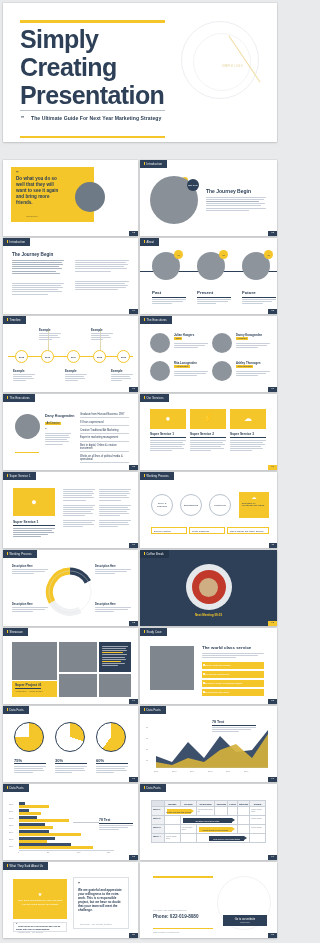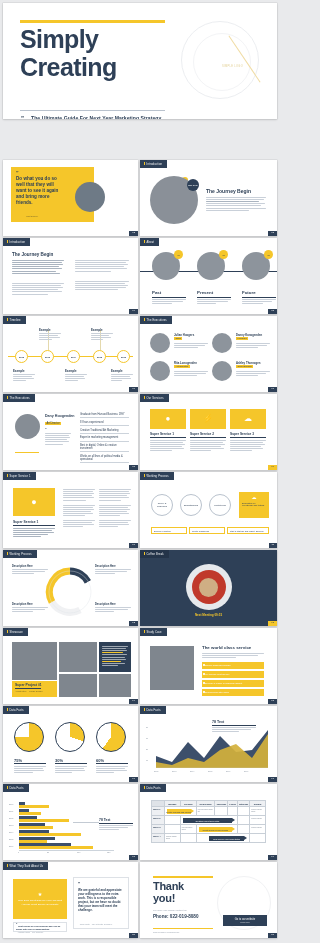--- a/index.html
+++ b/index.html
@@ -37,21 +37,21 @@
     font-size:2.4px;padding:1.5px 3px;line-height:1;z-index:4;}
   .pg.y{background:var(--yellow);color:var(--navy);}
 
   
   .tl{height:1px;background:#c9d0d9;border-radius:.5px;margin:1.1px 0;}
   .tl.d{background:#aab4c0;}
   .tl.w{background:rgba(255,255,255,.55);}
   .tl.y{background:var(--yellow);}
 
   
-  #s-title{left:3px;top:3px;width:274px;height:116px;}
+  #s-title{left:3px;top:3px;width:274px;height:139px;}
   #s-title .bar-top{position:absolute;left:17px;top:17px;width:145px;height:3px;background:var(--yellow);}
   #s-title h1{position:absolute;left:17px;top:22px;margin:0;width:170px;
     font-size:25px;line-height:1.12;font-weight:700;color:var(--navy);letter-spacing:-.6px;}
   #s-title .rule{position:absolute;left:17px;top:107px;width:145px;height:.6px;background:#b9c2cd;}
   #s-title .quoteico{position:absolute;left:18px;top:112px;color:var(--navy);font-size:6px;
     font-weight:700;line-height:1;font-family:"Liberation Serif", serif;}
   #s-title .sub{position:absolute;left:28px;top:112px;width:135px;margin:0;
     font-size:5.1px;line-height:1.55;font-weight:700;color:var(--navy);letter-spacing:.05px;}
   #s-title .bar-bot{position:absolute;left:17px;top:133px;width:145px;height:2px;background:var(--yellow);}
   #s-title .byline{position:absolute;left:17px;top:139px;font-size:3.3px;color:#8a95a3;letter-spacing:.1px;}
@@ -287,20 +287,21 @@
 </head>
 <body>
 
 <div class="deck">
 
   <div class="slide" id="s-title">
     <div class="bar-top"></div>
     <h1>
       <span>Simply</span><br>
       <span>Creating</span><br>
+      <span>Presentation</span>
     </h1>
     <div class="rule"></div>
     <div class="quoteico">”</div>
     <p class="sub">The Ultimate Guide For Next Year Marketing Strategy</p>
     <div class="bar-bot"></div>
     <div class="byline">
       <b>John Smith</b>
       <span>– Marketing Ninja</span>
     </div>
     <div class="ring"></div>
@@ -931,24 +932,20 @@
       <div class="qm">”</div>
       <p>Best friends for your business and I am so happy with your recommendation</p>
       <div class="by">– Amanda Larson – The Company</div>
     </div>
     <div class="pg">20</div>
   </div>
 
   <div class="slide" id="s-thanks">
     <div class="ring"></div>
     <div class="bt"></div>
-    <h1>
-      <span>Thank</span><br>
-      <span>you!</span>
-    </h1>
     <div class="cl">For more info please contact us</div>
     <div class="ph">Phone: 022-019-8080</div>
     <div class="bb"></div>
     <div class="url">www.example-company.com</div>
     <div class="btn">
       <span>Go to our website</span>
       <small>Learn More</small>
     </div>
     <div class="pg">21</div>
   </div>

